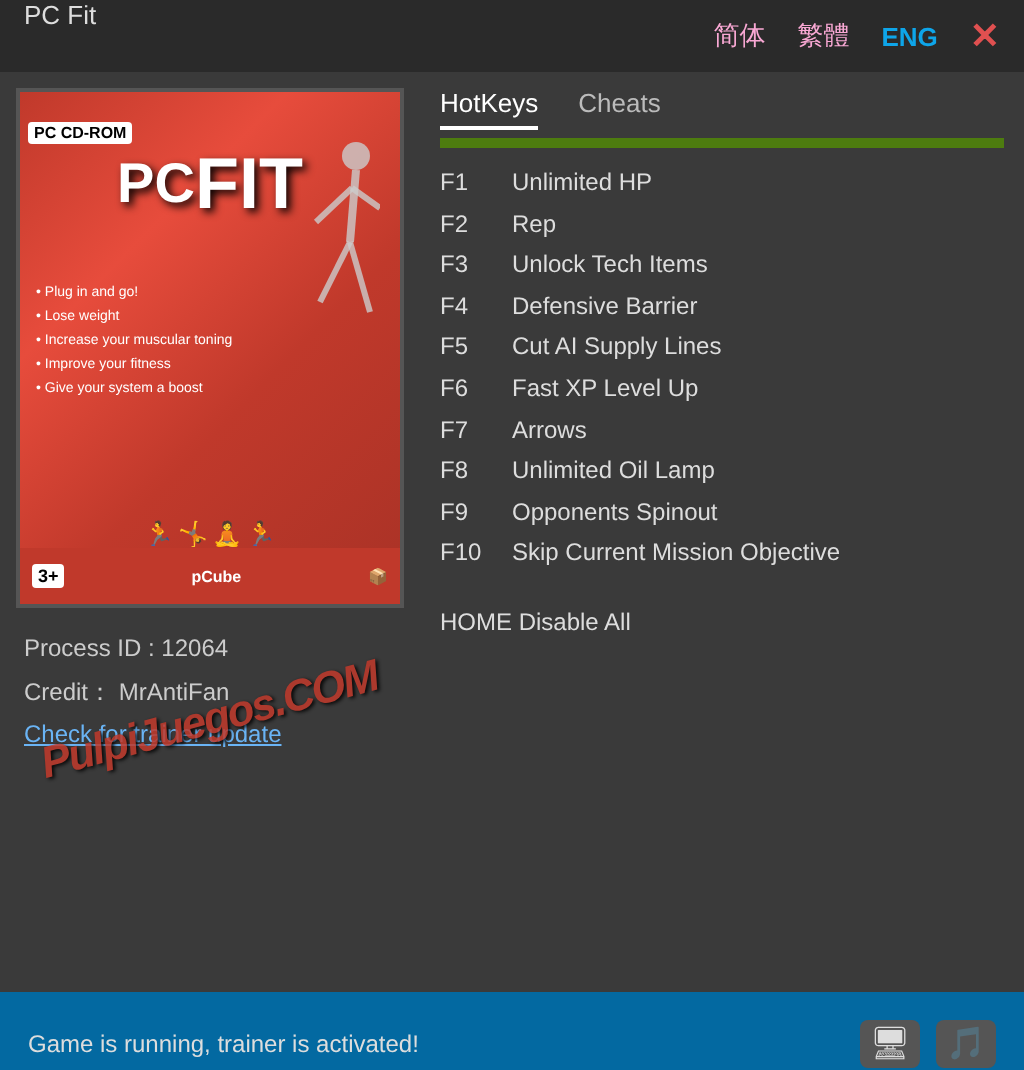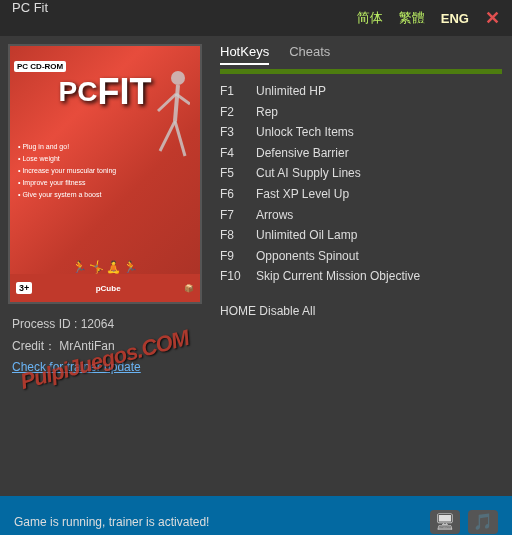--- a/index.html
+++ b/index.html
@@ -20,26 +20,26 @@
       background: #2a2a2a;
       height: 36px;
       padding: 0 12px;
     }
     #titlebar-right {
       display: flex;
       align-items: center;
       gap: 16px;
     }
     .lang-btn {
-      color: #bef264;
+      color: #f9a8d4;
       font-size: 13px;
       cursor: pointer;
     }
     .lang-btn.active {
-      color: #fef9c3;
+      color: #0ea5e9;
       font-weight: bold;
     }
     #close-btn {
       color: #e05050;
       font-size: 18px;
       font-weight: bold;
       cursor: pointer;
       line-height: 1;
     }
 

